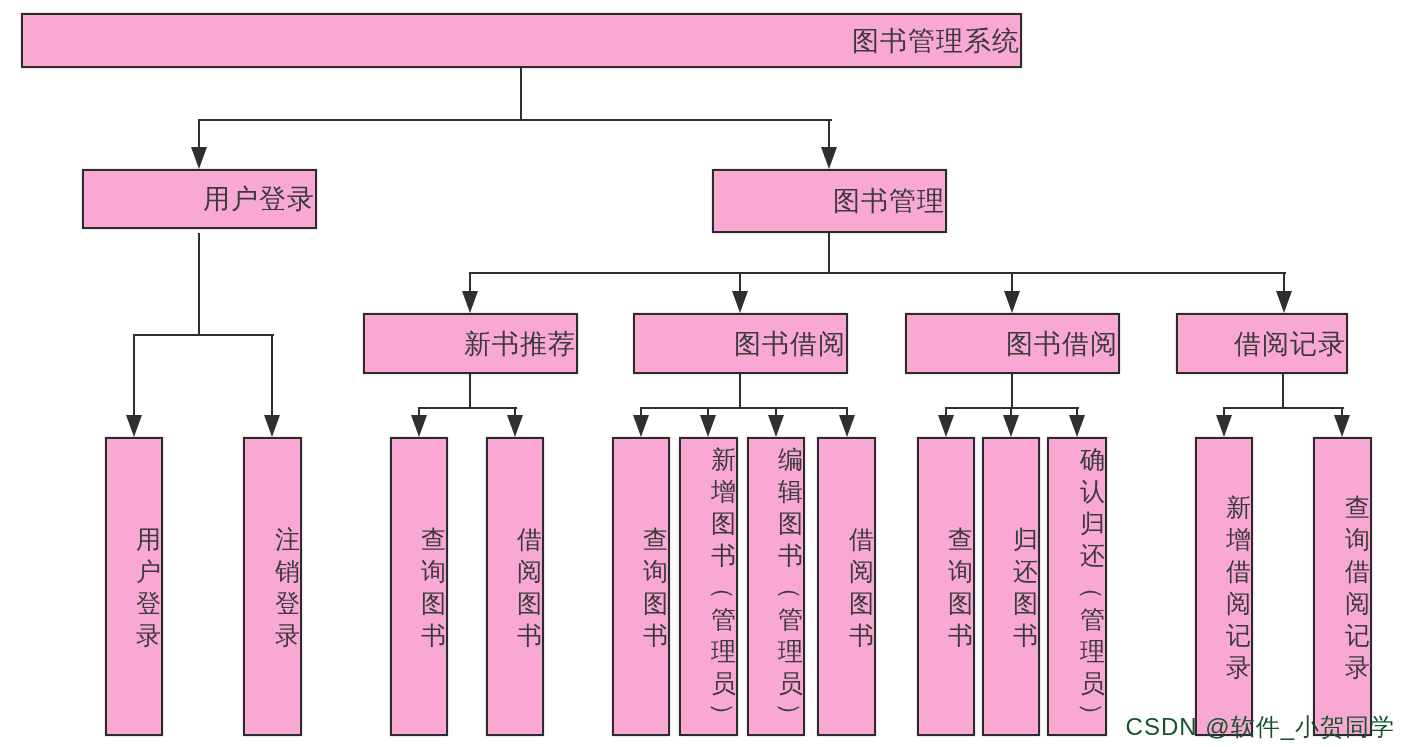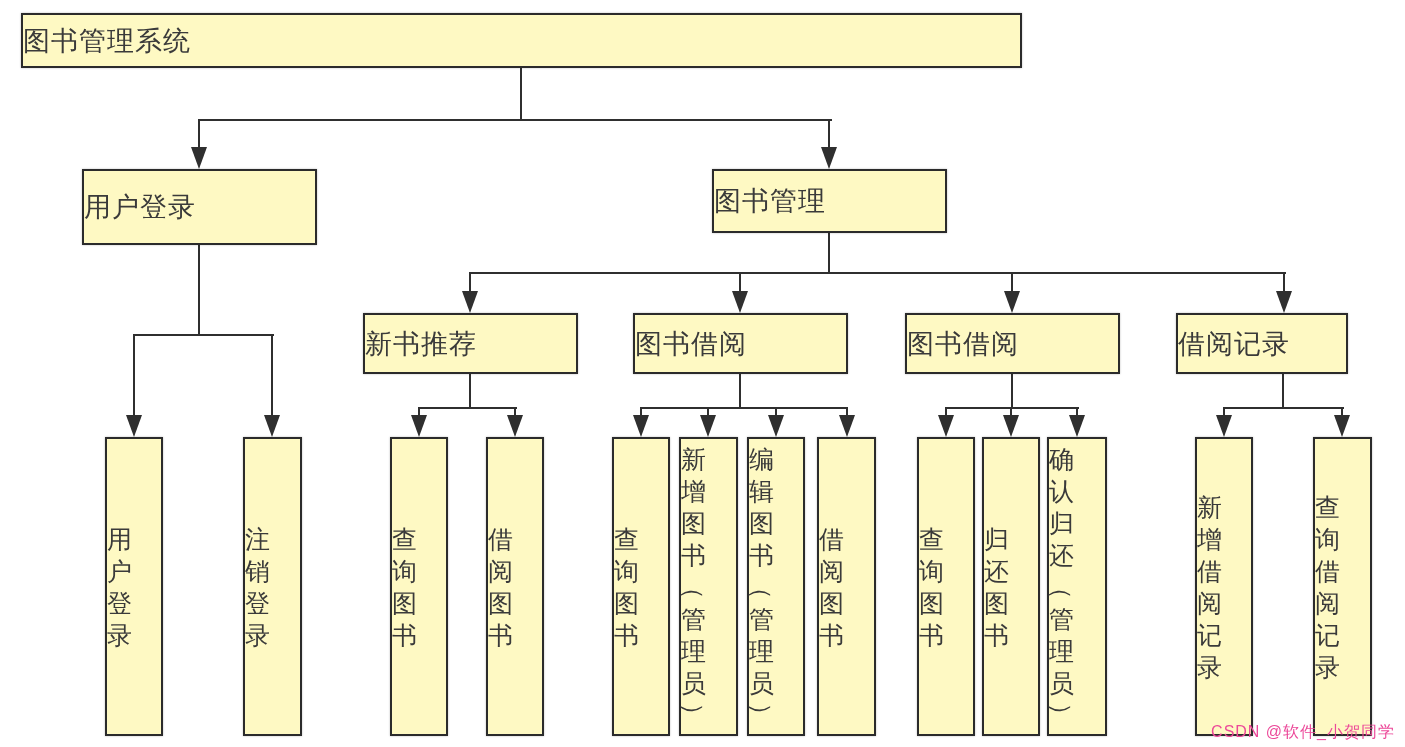--- a/index.html
+++ b/index.html
@@ -1,27 +1,27 @@
 <!DOCTYPE html>
 <html><head>
 <meta charset="utf-8">
 <style>
   html,body{margin:0;padding:0;background:#fff;}
   .stage{position:relative;width:1405px;height:747px;background:#fff;overflow:hidden;
          font-family:"Liberation Sans",sans-serif;}
   .ln{position:absolute;background:#2f2f2f;}
   .arw{position:absolute;width:0;height:0;border-left:8px solid transparent;
        border-right:8px solid transparent;border-top:22px solid #2f2f2f;}
-  .node{position:absolute;background:#fef9c3;border:2px solid #2b2b2b;box-sizing:border-box;
-        display:flex;align-items:center;justify-content:flex-start;box-shadow:0 0 2px rgba(0,0,0,.25);}
+  .node{position:absolute;background:#f9a8d4;border:2px solid #2b2b2b;box-sizing:border-box;
+        display:flex;align-items:center;justify-content:flex-end;box-shadow:0 0 2px rgba(0,0,0,.25);}
   .lbl{font-size:27px;color:#3a3a3a;letter-spacing:1px;white-space:nowrap;}
   .vtxt{display:flex;flex-direction:column;align-items:center;}
   .vtxt span{font-size:25px;line-height:32px;color:#3a3a3a;display:block;}
   .vtxt span.rot{transform:rotate(90deg);}
-  .watermark{position:absolute;right:10px;bottom:4px;font-size:16px;color:#ec4899;
+  .watermark{position:absolute;right:10px;bottom:4px;font-size:24px;color:#14532d;
              letter-spacing:1px;white-space:nowrap;}
 </style>
 </head>
 <body>
 
 <div class="stage">
 
   <div class="ln" style="left:520px;top:68px;width:2px;height:53px"></div>
   <div class="ln" style="left:198px;top:119px;width:634px;height:2px"></div>
   <div class="ln" style="left:198px;top:119px;width:2px;height:30px"></div>
@@ -78,21 +78,21 @@
   <div class="ln" style="left:1223px;top:407px;width:121px;height:2px"></div>
   <div class="ln" style="left:1223px;top:407px;width:2px;height:10px"></div>
   <div class="ln" style="left:1341px;top:407px;width:2px;height:10px"></div>
   <div class="arw" style="left:1216px;top:415px"></div>
   <div class="arw" style="left:1334px;top:415px"></div>
 
   <div class="node" style="left:21px;top:13px;width:1001px;height:55px">
     <span class="lbl">图书管理系统</span>
   </div>
 
-  <div class="node" style="left:82px;top:169px;width:235px;height:76px">
+  <div class="node" style="left:82px;top:169px;width:235px;height:60px">
     <span class="lbl">用户登录</span>
   </div>
   <div class="node" style="left:363px;top:313px;width:215px;height:61px">
     <span class="lbl">新书推荐</span>
   </div>
 
   <div class="node" style="left:712px;top:169px;width:235px;height:64px">
     <span class="lbl">图书管理</span>
   </div>
   <div class="node" style="left:633px;top:313px;width:215px;height:61px">

